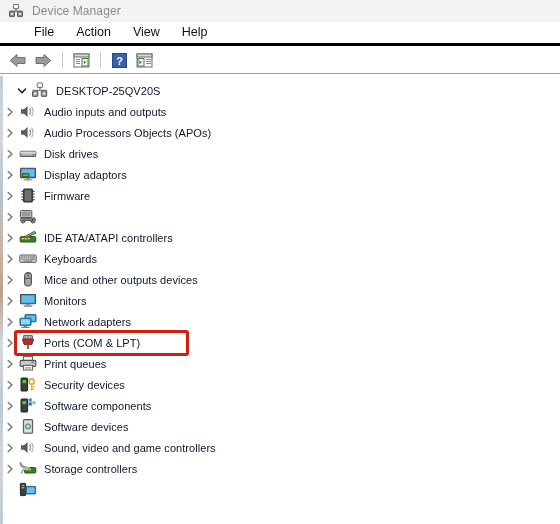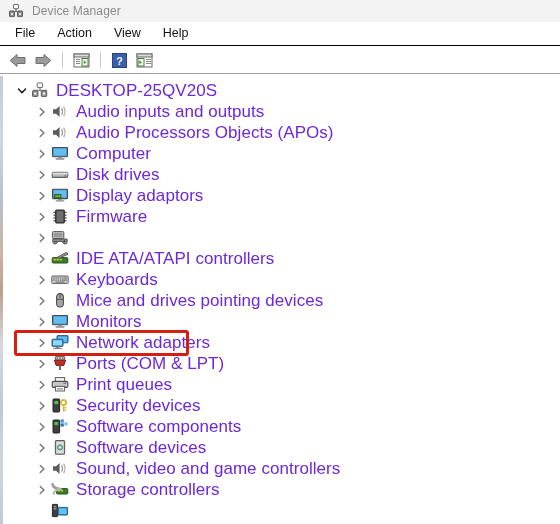--- a/index.html
+++ b/index.html
@@ -62,24 +62,24 @@
     flex: 0 0 auto;
   }
 
   
   .menubar {
     position: absolute;
     left: 0; top: 22px;
     width: 560px;
     height: 24px;
     background: #ffffff;
-    border-bottom: 1px solid #000000;
+    border-bottom: 3px solid #000000;
     display: flex;
     align-items: center;
-    padding-left: 4px;
+    padding-left: 23px;
     box-sizing: border-box;
   }
   .menu-item {
     font-size: 12.5px;
     color: #111111;
     padding: 2px 11px 3px 11px;
     cursor: default;
     white-space: nowrap;
   }
 
@@ -124,41 +124,41 @@
     padding-top: 4px;
   }
   .node {
     position: relative;
     height: 21px;
     display: flex;
     align-items: center;
     white-space: nowrap;
   }
   .node.root { padding-left: 12px; }
-  .node.child { padding-left: 32px; }
+  .node.child { }
 
   .chevron {
     width: 14px;
     height: 16px;
     flex: 0 0 auto;
     display: flex;
     align-items: center;
     justify-content: center;
   }
   .node-icon {
     width: 18px;
     height: 17px;
     flex: 0 0 auto;
     margin-left: 2px;
     margin-right: 7px;
     position: relative;
   }
   .node-label {
-    font-size: 17px;
-    color: #6d28d9;
+    font-size: 11px;
+    color: #0f172a;
     letter-spacing: .05px;
   }
 
   
   .annot-box {
     position: absolute;
     left: 14px;
     top: 295px;
     width: 175px;
     height: 26px;
@@ -314,36 +314,20 @@
             <span class="node-label">Audio Processors Objects (APOs)</span>
           </div>
           <div class="node child">
             <span class="chevron">
               <svg width="10" height="10" viewBox="0 0 10 10">
                 <path d="M3.2 1.4 L7 5 L3.2 8.6" fill="none" stroke="#767676" stroke-width="1.4" stroke-linecap="round" stroke-linejoin="round"></path>
               </svg>
             </span>
             <span class="node-icon">
               <svg width="18" height="17" viewBox="0 0 18 17">
-                <rect x="1.5" y="2.5" width="15" height="9.2" rx=".6" fill="#3d9cd4" stroke="#4a4a4a" stroke-width="1.1"></rect>
-                <rect x="2.8" y="3.7" width="12.4" height="6.8" fill="#63bdf0"></rect>
-                <rect x="7.3" y="11.7" width="3.4" height="1.8" fill="#8b8b8b"></rect>
-                <rect x="4.6" y="13.3" width="8.8" height="1.4" rx=".5" fill="#8b8b8b"></rect>
-              </svg>
-            </span>
-            <span class="node-label">Computer</span>
-          </div>
-          <div class="node child">
-            <span class="chevron">
-              <svg width="10" height="10" viewBox="0 0 10 10">
-                <path d="M3.2 1.4 L7 5 L3.2 8.6" fill="none" stroke="#767676" stroke-width="1.4" stroke-linecap="round" stroke-linejoin="round"></path>
-              </svg>
-            </span>
-            <span class="node-icon">
-              <svg width="18" height="17" viewBox="0 0 18 17">
                 <rect x="1.2" y="6.4" width="15.6" height="5" rx="1.2" fill="#b9b9b9" stroke="#5e5e5e" stroke-width="1.1"></rect>
                 <rect x="1.2" y="6.4" width="15.6" height="2.2" rx="1" fill="#d9d9d9"></rect>
                 <circle cx="14.2" cy="9.8" r="0.85" fill="#6b6b6b"></circle>
               </svg>
             </span>
             <span class="node-label">Disk drives</span>
           </div>
           <div class="node child">
             <span class="chevron">
               <svg width="10" height="10" viewBox="0 0 10 10">
@@ -450,21 +434,21 @@
                 <path d="M3.2 1.4 L7 5 L3.2 8.6" fill="none" stroke="#767676" stroke-width="1.4" stroke-linecap="round" stroke-linejoin="round"></path>
               </svg>
             </span>
             <span class="node-icon">
               <svg width="18" height="17" viewBox="0 0 18 17">
                 <rect x="5.6" y="1.6" width="6.8" height="13.4" rx="3.4" fill="#a6a6a6" stroke="#4e4e4e" stroke-width="1.1"></rect>
                 <rect x="8.6" y="2.6" width="1" height="3.6" fill="#4e4e4e"></rect>
                 <path d="M5.7 7.4 L12.3 7.4" stroke="#4e4e4e" stroke-width=".9"></path>
               </svg>
             </span>
-            <span class="node-label">Mice and drives pointing devices</span>
+            <span class="node-label">Mice and other outputs devices</span>
           </div>
           <div class="node child">
             <span class="chevron">
               <svg width="10" height="10" viewBox="0 0 10 10">
                 <path d="M3.2 1.4 L7 5 L3.2 8.6" fill="none" stroke="#767676" stroke-width="1.4" stroke-linecap="round" stroke-linejoin="round"></path>
               </svg>
             </span>
             <span class="node-icon">
               <svg width="18" height="17" viewBox="0 0 18 17">
                 <rect x="1.5" y="2.5" width="15" height="9.2" rx=".6" fill="#3d9cd4" stroke="#4a4a4a" stroke-width="1.1"></rect>

